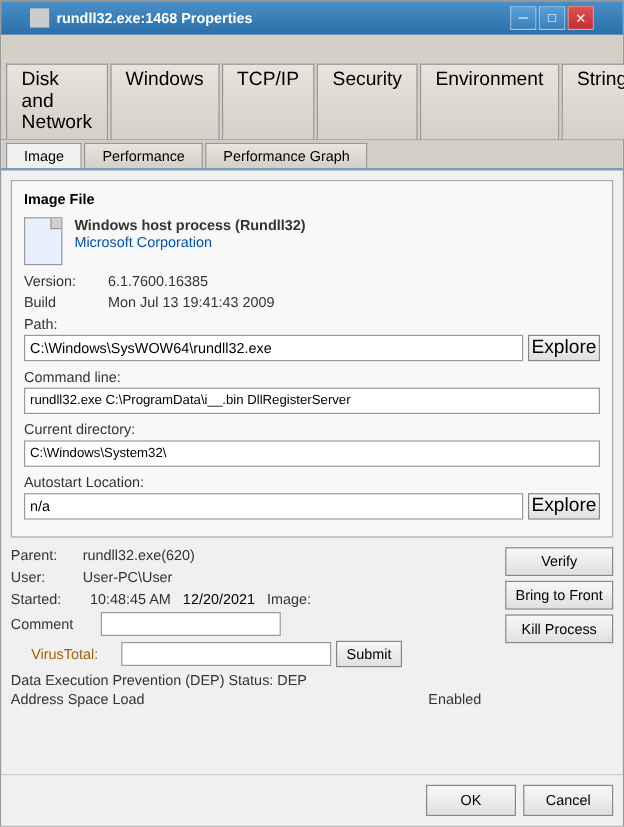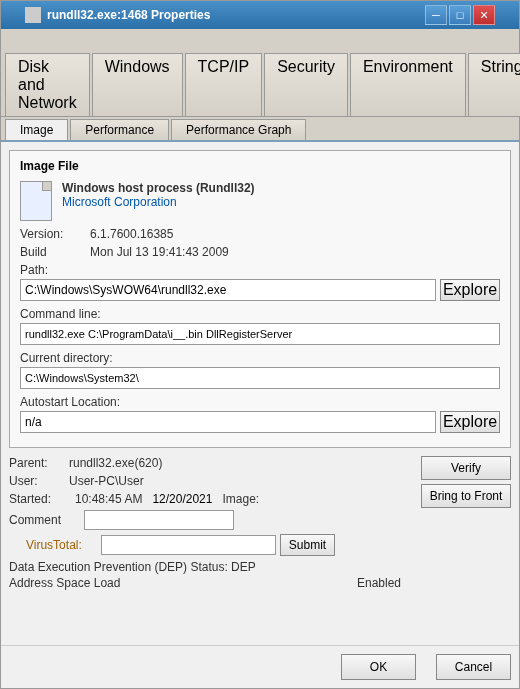--- a/index.html
+++ b/index.html
@@ -230,21 +230,21 @@
       height: 22px;
       border: 1px solid #888;
       background: linear-gradient(to bottom, #f8f8f8, #e0e0e0);
       cursor: pointer;
       font-size: 12px;
       margin-left: 4px;
     }
     .footer-buttons {
       display: flex;
       justify-content: flex-end;
-      gap: 20px;
+      gap: 6px;
       padding: 8px;
       border-top: 1px solid #ccc;
       background: #f0f0f0;
     }
     .footer-btn {
       width: 75px;
       height: 26px;
       border: 1px solid #888;
       background: linear-gradient(to bottom, #f8f8f8, #e0e0e0);
       cursor: pointer;
@@ -354,20 +354,21 @@
             <span class="info-label">Started:</span>
             <span class="info-value">10:48:45 AM</span>
             <span style="margin: 0 4px;">12/20/2021</span>
             <span class="info-value">Image:</span>
           </div>
         </div>
 
         <div style="position:absolute; right:0; top:0; display:flex; flex-direction:column; gap:4px;">
           <button class="action-btn">Verify</button>
           <button class="action-btn">Bring to Front</button>
+          <button class="action-btn">Kill Process</button>
         </div>
 
         <div class="comment-row">
           <span style="min-width:75px; color:#333;">Comment</span>
           <input class="comment-input" type="text" style="">
         </div>
 
         <div class="virustotal-row">
           <span style="min-width:75px; color:#a16207;margin-left:17px;">VirusTotal:</span>
           <input class="virustotal-input" type="text" style="">

